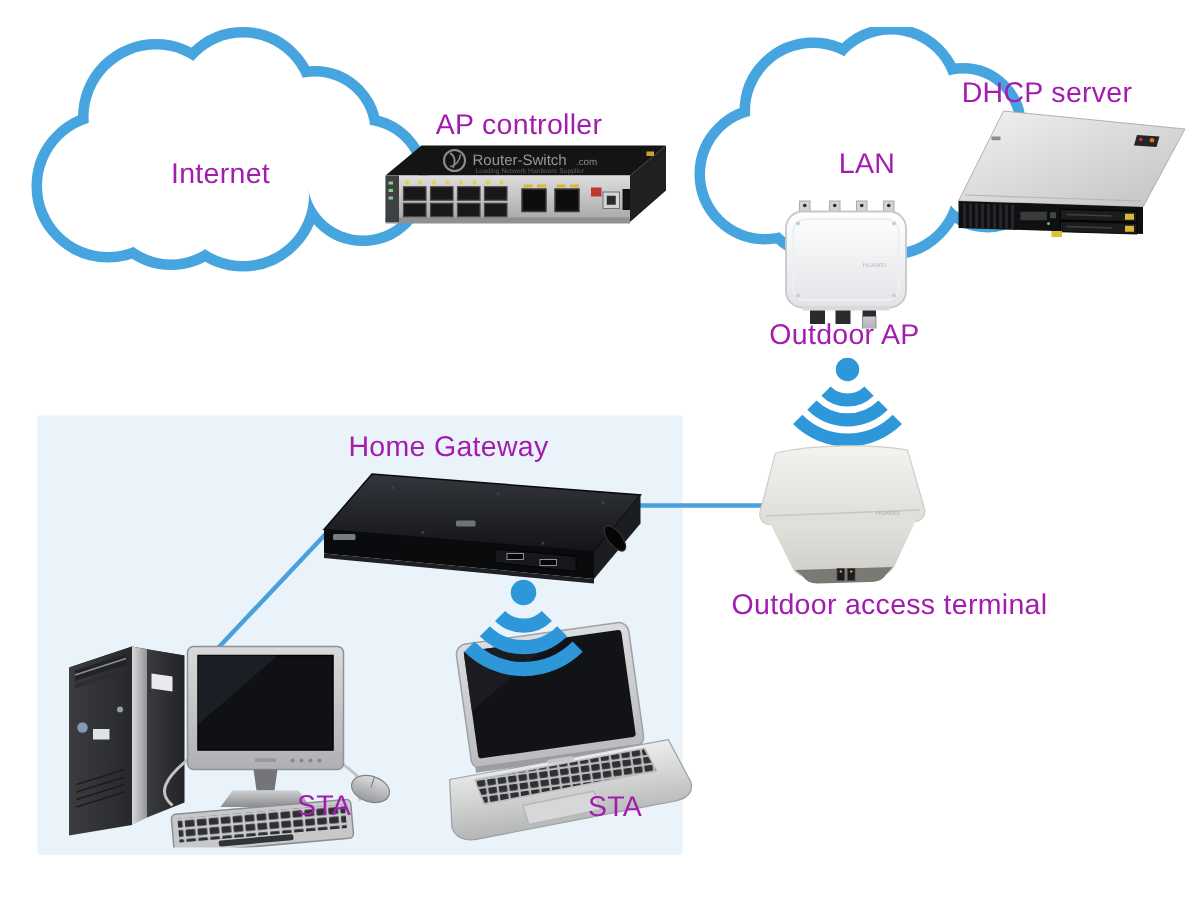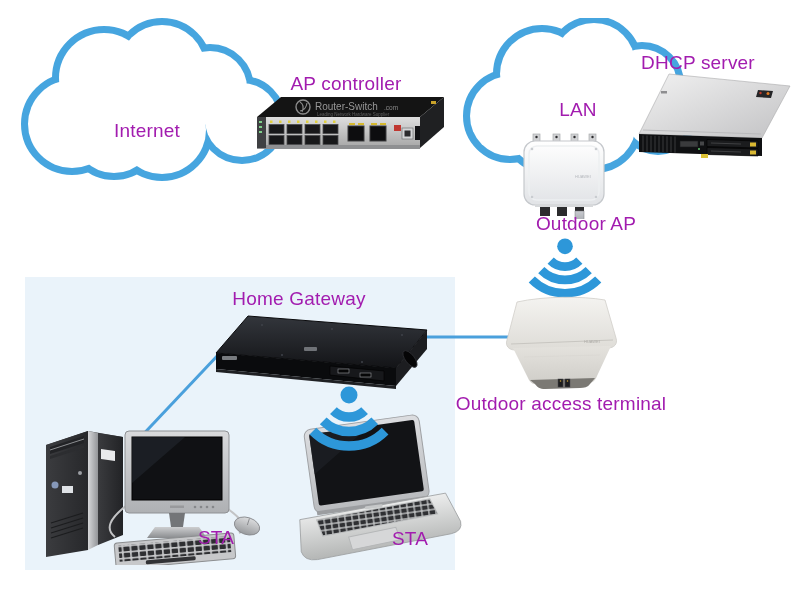--- a/index.html
+++ b/index.html
@@ -362,21 +362,21 @@
 
 <svg class="abs nopointer" style="left:299px;top:384px" width="100" height="80" viewBox="0 0 100 80">
   <circle cx="50" cy="11" r="8.5" fill="#2d97d9"></circle>
   <g stroke="#2d97d9" stroke-width="9.5" fill="none">
     <path d="M 34.4 26.6 A 22 22 0 0 0 65.6 26.6"></path>
     <path d="M 24.2 36.8 A 36.5 36.5 0 0 0 75.8 36.8"></path>
     <path d="M 13.9 47.1 A 51 51 0 0 0 86.1 47.1"></path>
   </g>
 </svg>
 
-<div class="lbl" style="left:147px;top:120px">Internet</div>
+<div class="lbl" style="left:147px;top:106px">Internet</div>
 <div class="lbl" style="left:346px;top:73px">AP controller</div>
 <div class="lbl" style="left:578px;top:99px">LAN</div>
 <div class="lbl" style="left:698px;top:52px">DHCP server</div>
-<div class="lbl" style="left:586px;top:213px">Outdoor AP</div>
+<div class="lbl" style="left:563px;top:213px">Outdoor AP</div>
 <div class="lbl" style="left:299px;top:288px">Home Gateway</div>
-<div class="lbl" style="left:561px;top:393px">Outdoor access terminal</div>
+<div class="lbl" style="left:593px;top:393px">Outdoor access terminal</div>
 <div class="lbl" style="left:216px;top:527px">STA</div>
 <div class="lbl" style="left:410px;top:528px">STA</div>
 
 </body></html>

